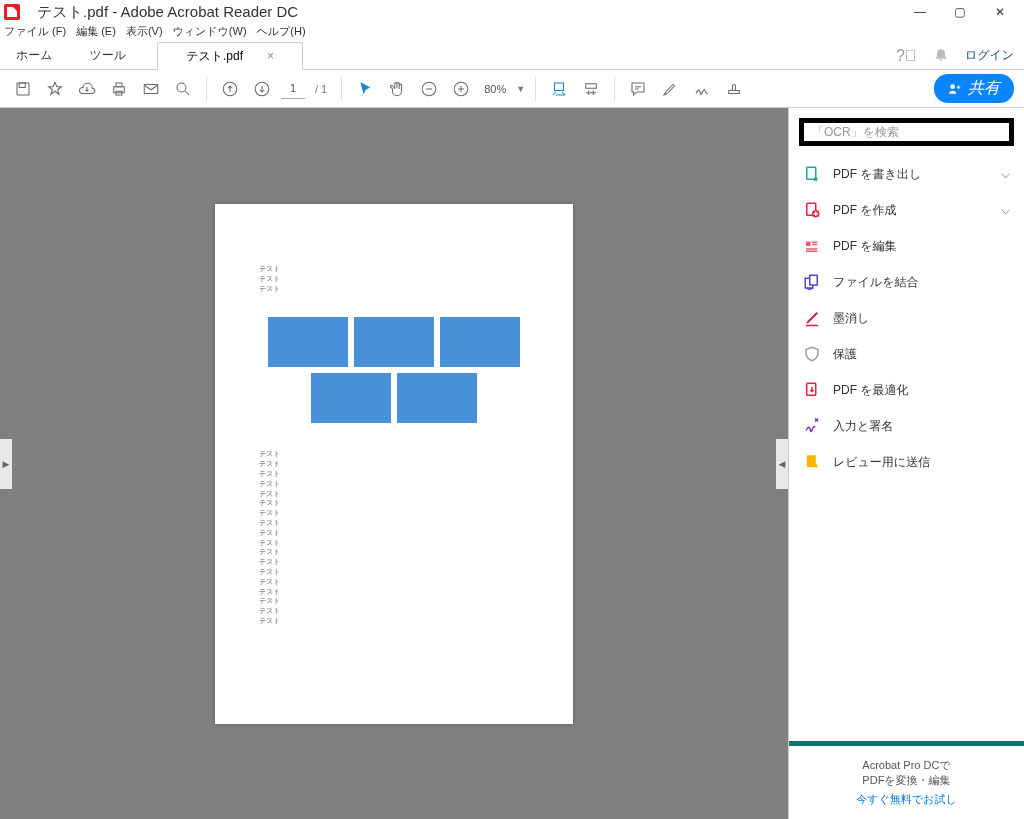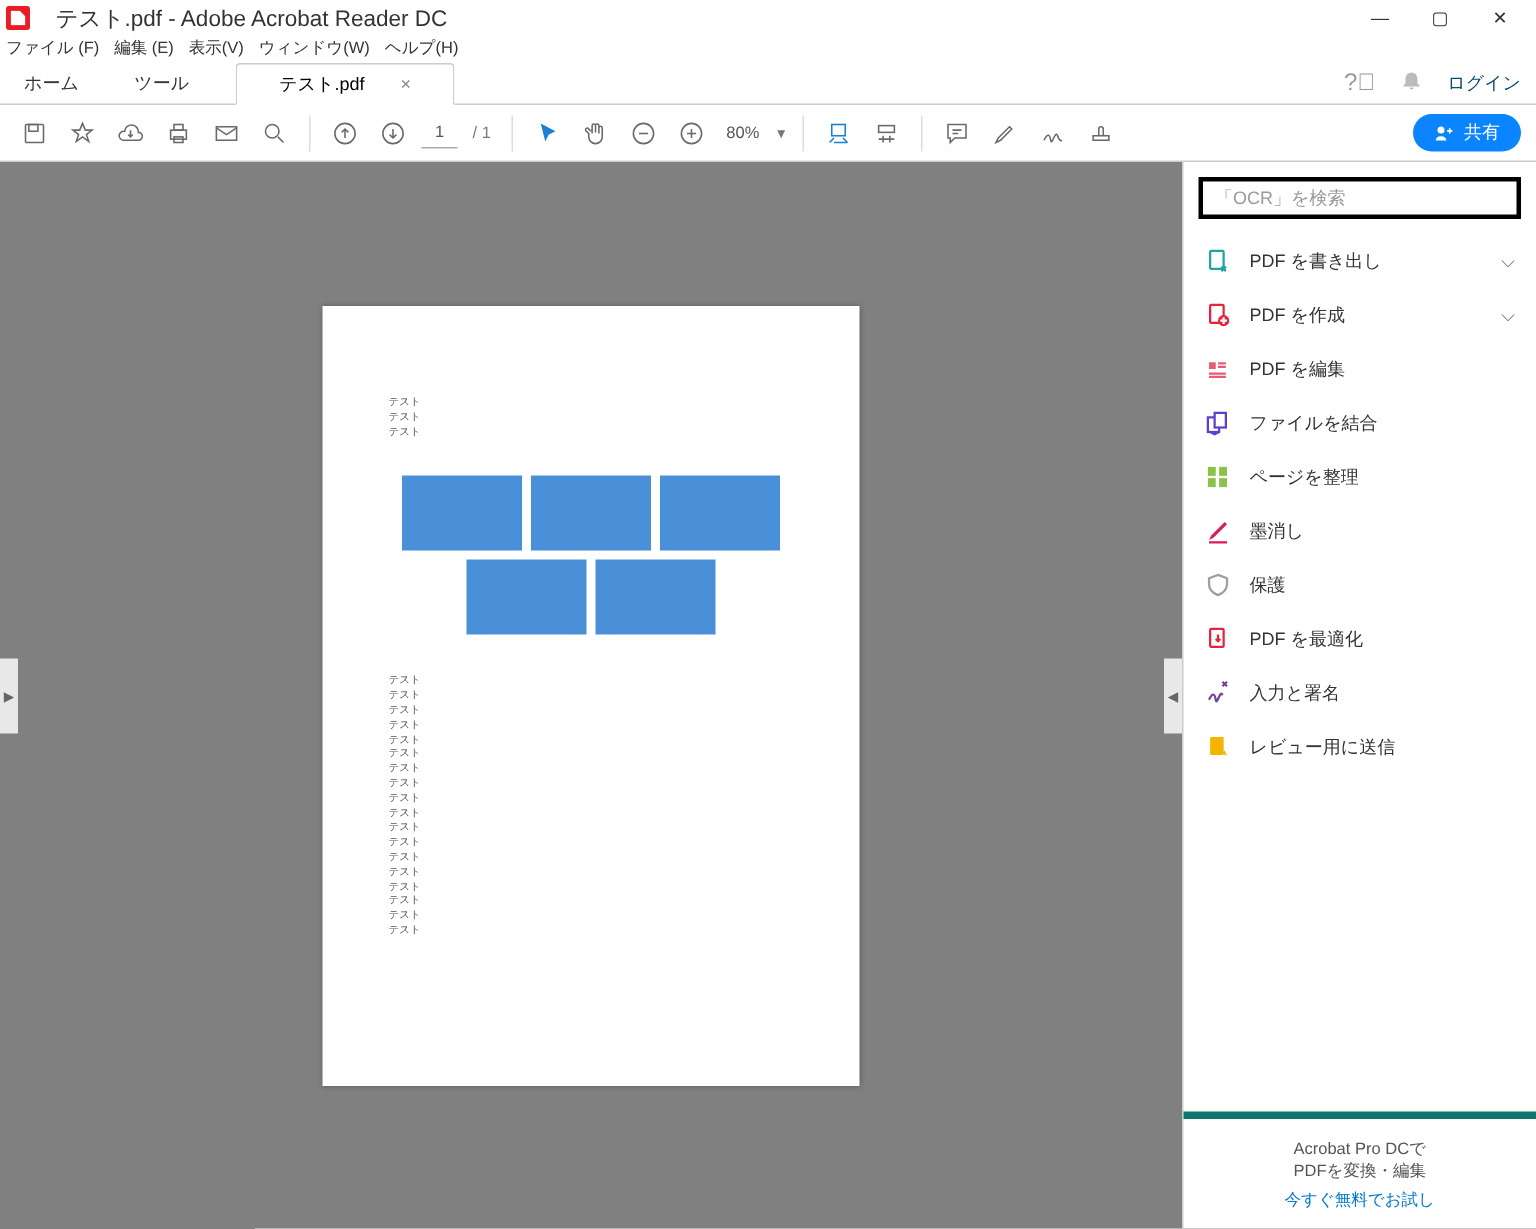--- a/index.html
+++ b/index.html
@@ -20,34 +20,34 @@
 .help-icon, .bell-icon { color: #999; font-size: 16px; }
 .login-btn { color: #0c4a6e; font-size: 12px; }
 .toolbar { height: 38px; display: flex; align-items: center; border-bottom: 1px solid #ccc; padding: 0 10px; gap: 6px; }
 .tool-btn { width: 26px; height: 26px; display: flex; align-items: center; justify-content: center; color: #6a6a6a; border-radius: 3px; }
 .tool-btn svg { width: 18px; height: 18px; fill: none; stroke: #6a6a6a; stroke-width: 1.4; }
 .tool-btn.blue svg { stroke: #1b80d4; }
 .tool-sep { width: 1px; height: 24px; background: #ddd; margin: 0 4px; }
 .page-input { width: 24px; height: 20px; text-align: center; border: none; border-bottom: 1px solid #aaa; font-size: 11px; color: #555; }
 .page-total { font-size: 11px; color: #7a7a7a; padding: 0 4px; }
 .zoom-select { font-size: 11px; color: #555; padding: 0 4px; border: none; }
-.share-btn { margin-left: auto; background: #0a84ff; color: #fff; border-radius: 14px; padding: 4px 14px; display: flex; align-items: center; gap: 6px; font-size: 12px; }
+.share-btn { margin-left: auto; background: #0a84ff; color: #fff; border-radius: 14px; padding: 4px 14px; display: flex; align-items: center; gap: 6px; font-size: 16px; font-style: italic; }
 .share-btn svg { width: 14px; height: 14px; fill: #fff; }
 .content { flex: 1; display: flex; overflow: hidden; }
 .doc-area { flex: 1; background: #808080; position: relative; display: flex; align-items: flex-start; justify-content: center; padding-top: 96px; }
 .nav-arrow-left, .nav-arrow-right { position: absolute; top: 50%; transform: translateY(-50%); width: 12px; height: 50px; background: #e8e8e8; display: flex; align-items: center; justify-content: center; font-size: 9px; color: #666; }
 .nav-arrow-left { left: 0; }
 .nav-arrow-right { right: 0; }
 .page { width: 358px; height: 520px; background: #fff; box-shadow: 0 0 4px rgba(0,0,0,0.3); padding: 60px 44px 30px; font-size: 7px; color: #555; }
 .page .line { line-height: 1.4; }
 .blocks { margin: 24px 0 26px; }
 .block-row { display: flex; justify-content: center; gap: 6px; margin-bottom: 6px; }
 .block { width: 80px; height: 50px; background: #4a90d9; }
 .right-panel { width: 236px; border-left: 1px solid #ccc; display: flex; flex-direction: column; background: #fff; }
-.search-box { margin: 10px; height: 28px; border: 3px solid #000000; display: flex; align-items: center; padding: 0 8px; color: #999; font-size: 12px; }
+.search-box { margin: 10px; height: 28px; border: 5px solid #000000; display: flex; align-items: center; padding: 0 8px; color: #999; font-size: 12px; }
 .tool-item { height: 36px; display: flex; align-items: center; padding: 0 14px; gap: 12px; font-size: 12px; color: #333; }
 .tool-item .ticon { width: 18px; height: 18px; display: flex; align-items: center; justify-content: center; }
 .tool-item .ticon svg { width: 18px; height: 18px; }
 .tool-item .chev { margin-left: auto; color: #666; font-size: 12px; }
 .promo { margin-top: auto; text-align: center; padding: 12px; font-size: 11px; color: #555; border-top: 5px solid #0f766e; }
 .promo .link { color: #0078d4; margin-top: 4px; }
 </style>
 </head>
 <body>
 
@@ -295,31 +295,20 @@
               <rect x="3" y="7" width="10" height="13" fill="none" stroke="#5b3fd1" stroke-width="2"></rect>
               <rect x="9" y="3" width="10" height="13" fill="#fff" stroke="#5b3fd1" stroke-width="2"></rect>
               <path d="M5 20l4 2 4-2" stroke="#5b3fd1" stroke-width="2" fill="none"></path>
             </svg>
           </span>
           <span>ファイルを結合</span>
         </div>
         <div class="tool-item">
           <span class="ticon">
             <svg viewBox="0 0 24 24">
-              <rect x="3" y="3" width="7" height="8" fill="#8bc34a"></rect>
-              <rect x="3" y="13" width="7" height="8" fill="#8bc34a"></rect>
-              <rect x="13" y="3" width="7" height="8" fill="#8bc34a"></rect>
-              <rect x="13" y="13" width="7" height="8" fill="#8bc34a"></rect>
-            </svg>
-          </span>
-          <span>ページを整理</span>
-        </div>
-        <div class="tool-item">
-          <span class="ticon">
-            <svg viewBox="0 0 24 24">
               <path d="M4 20l4-2L20 6l-2-2L6 16z" fill="#d81b60"></path>
               <path d="M4 22h16" stroke="#d81b60" stroke-width="2"></path>
             </svg>
           </span>
           <span>墨消し</span>
         </div>
         <div class="tool-item">
           <span class="ticon">
             <svg viewBox="0 0 24 24">
               <path d="M12 3l8 3v5c0 5-3 8-8 10-5-2-8-5-8-10V6z" fill="none" stroke="#9e9e9e" stroke-width="2"></path>

